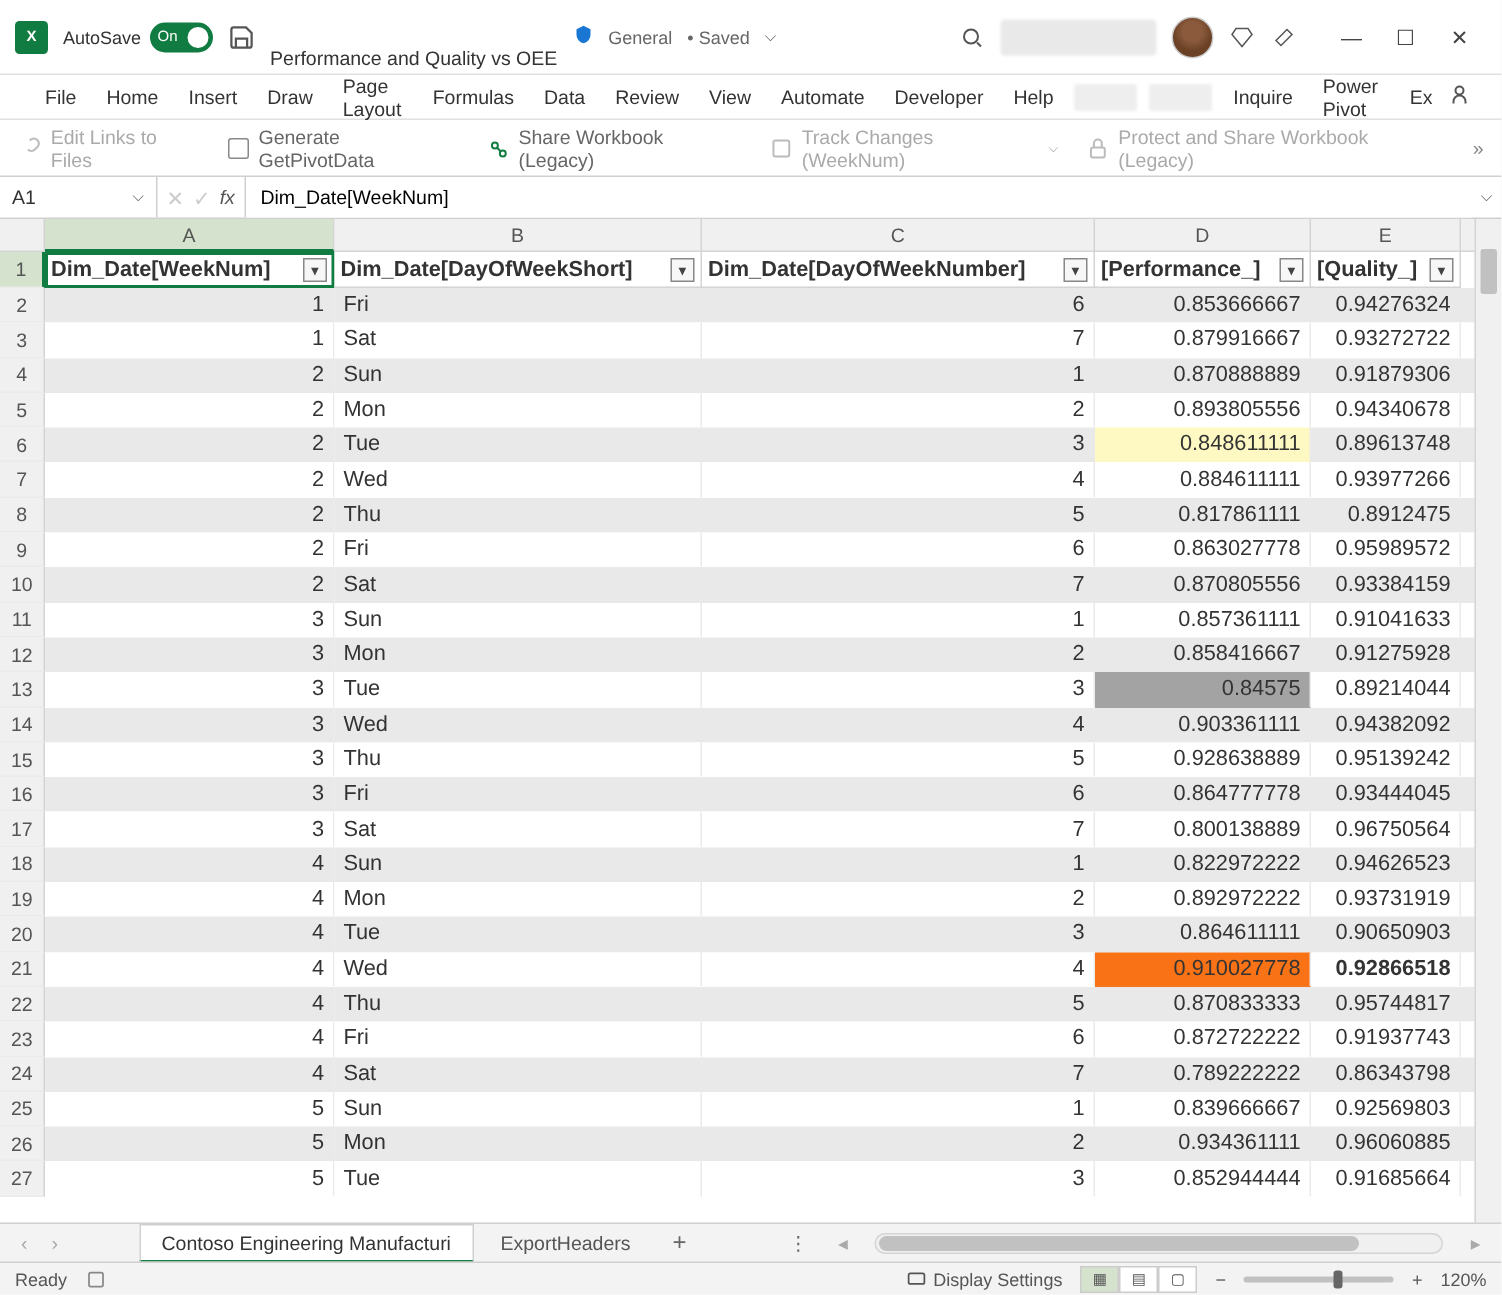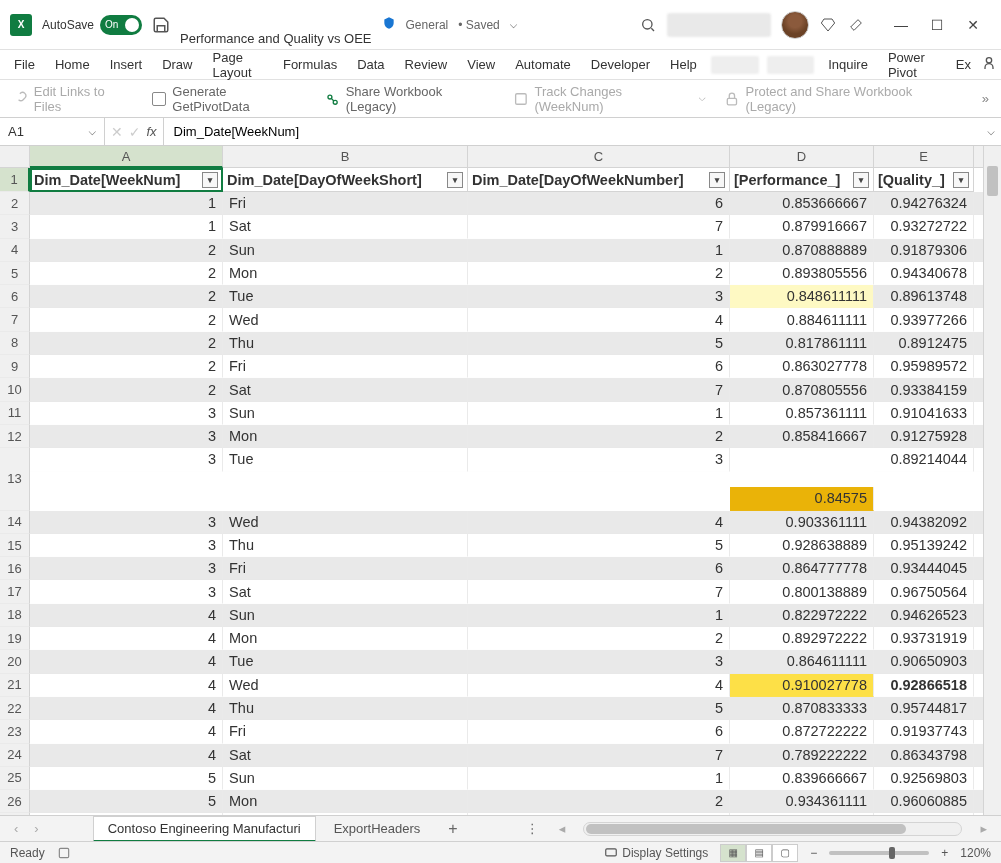--- a/index.html
+++ b/index.html
@@ -16,21 +16,21 @@
   .doc-title { font-size: 13px; color: #333; margin-top: 28px; }
   .shield { color: #1976d2; }
   .saved { color: #666; font-size: 12px; }
   .tb-spacer { flex: 1; }
   .user-blur { width: 104px; height: 24px; background: #e9e9e9; border-radius: 3px; filter: blur(1px); }
   .avatar { width: 28px; height: 28px; border-radius: 50%; background: radial-gradient(circle at 50% 35%, #8b5a3c 30%, #6b4226 60%); border: 1px solid #ccc; }
   .win-btns { display: flex; gap: 0; margin-left: 8px; }
   .win-btn { width: 36px; height: 30px; display: flex; align-items: center; justify-content: center; font-size: 14px; color: #444; }
   
   
-  .ribbon-tabs { height: 30px; background: #fff; display: flex; align-items: center; padding: 0 4px; gap: 0; border-bottom: 1px solid #e1e1e1; font-size: 13px; }
+  .ribbon-tabs { height: 30px; background: #fff; display: flex; align-items: center; padding: 0 20px; gap: 0; border-bottom: 1px solid #e1e1e1; font-size: 13px; }
   .ribbon-tab { padding: 5px 10px; color: #333; cursor: pointer; }
   .ribbon-tab.blur { width: 60px; background: #eee; filter: blur(1px); height: 18px; border-radius: 2px; margin: 0 4px;}
   .ribbon-share { margin-left: auto; width: 22px; text-align: center; }
   
   
   .toolbar { height: 38px; background: #fff; display: flex; align-items: center; padding: 0 12px; gap: 18px; border-bottom: 1px solid #d0d0d0; font-size: 13px; color: #666; }
   .tool-item { display: flex; align-items: center; gap: 6px; }
   .tool-item.disabled { color: #aaa; }
   .checkbox { width: 14px; height: 14px; border: 1px solid #888; border-radius: 2px; }
   .mini-icon { width: 16px; height: 16px; }
@@ -315,21 +315,21 @@
       <div class="cell num" style="background: rgb(233, 233, 233);">3</div>
       <div class="cell txt" style="background: rgb(233, 233, 233);">Mon</div>
       <div class="cell num" style="background: rgb(233, 233, 233);">2</div>
       <div class="cell num" style="background: rgb(233, 233, 233);">0.858416667</div>
       <div class="cell num" style="background: rgb(233, 233, 233);">0.91275928</div>
       <div class="cell" style="background: rgb(233, 233, 233);"></div>
       <div class="row-header">13</div>
       <div class="cell num" style="background: rgb(255, 255, 255);">3</div>
       <div class="cell txt" style="background: rgb(255, 255, 255);">Tue</div>
       <div class="cell num" style="background: rgb(255, 255, 255);">3</div>
-      <div class="cell num" style="background: #eab308; margin-top: 39px;">0.84575</div>
+      <div class="cell num" style="background: #a3a3a3;">0.84575</div>
       <div class="cell num" style="background: rgb(255, 255, 255);">0.89214044</div>
       <div class="cell" style="background: rgb(255, 255, 255);"></div>
       <div class="row-header">14</div>
       <div class="cell num" style="background: rgb(233, 233, 233);">3</div>
       <div class="cell txt" style="background: rgb(233, 233, 233);">Wed</div>
       <div class="cell num" style="background: rgb(233, 233, 233);">4</div>
       <div class="cell num" style="background: rgb(233, 233, 233);">0.903361111</div>
       <div class="cell num" style="background: rgb(233, 233, 233);">0.94382092</div>
       <div class="cell" style="background: rgb(233, 233, 233);"></div>
       <div class="row-header">15</div>
@@ -371,21 +371,21 @@
       <div class="cell num" style="background: rgb(233, 233, 233);">4</div>
       <div class="cell txt" style="background: rgb(233, 233, 233);">Tue</div>
       <div class="cell num" style="background: rgb(233, 233, 233);">3</div>
       <div class="cell num" style="background: rgb(233, 233, 233);">0.864611111</div>
       <div class="cell num" style="background: rgb(233, 233, 233);">0.90650903</div>
       <div class="cell" style="background: rgb(233, 233, 233);"></div>
       <div class="row-header">21</div>
       <div class="cell num" style="background: rgb(255, 255, 255);">4</div>
       <div class="cell txt" style="background: rgb(255, 255, 255);">Wed</div>
       <div class="cell num" style="background: rgb(255, 255, 255);">4</div>
-      <div class="cell num" style="background: #fde047;">0.910027778</div>
+      <div class="cell num" style="background: #f97316;">0.910027778</div>
       <div class="cell num" style="background: rgb(255, 255, 255); font-weight: bold;">0.92866518</div>
       <div class="cell" style="background: rgb(255, 255, 255);"></div>
       <div class="row-header">22</div>
       <div class="cell num" style="background: rgb(233, 233, 233);">4</div>
       <div class="cell txt" style="background: rgb(233, 233, 233);">Thu</div>
       <div class="cell num" style="background: rgb(233, 233, 233);">5</div>
       <div class="cell num" style="background: rgb(233, 233, 233);">0.870833333</div>
       <div class="cell num" style="background: rgb(233, 233, 233);">0.95744817</div>
       <div class="cell" style="background: rgb(233, 233, 233);"></div>
       <div class="row-header">23</div>

